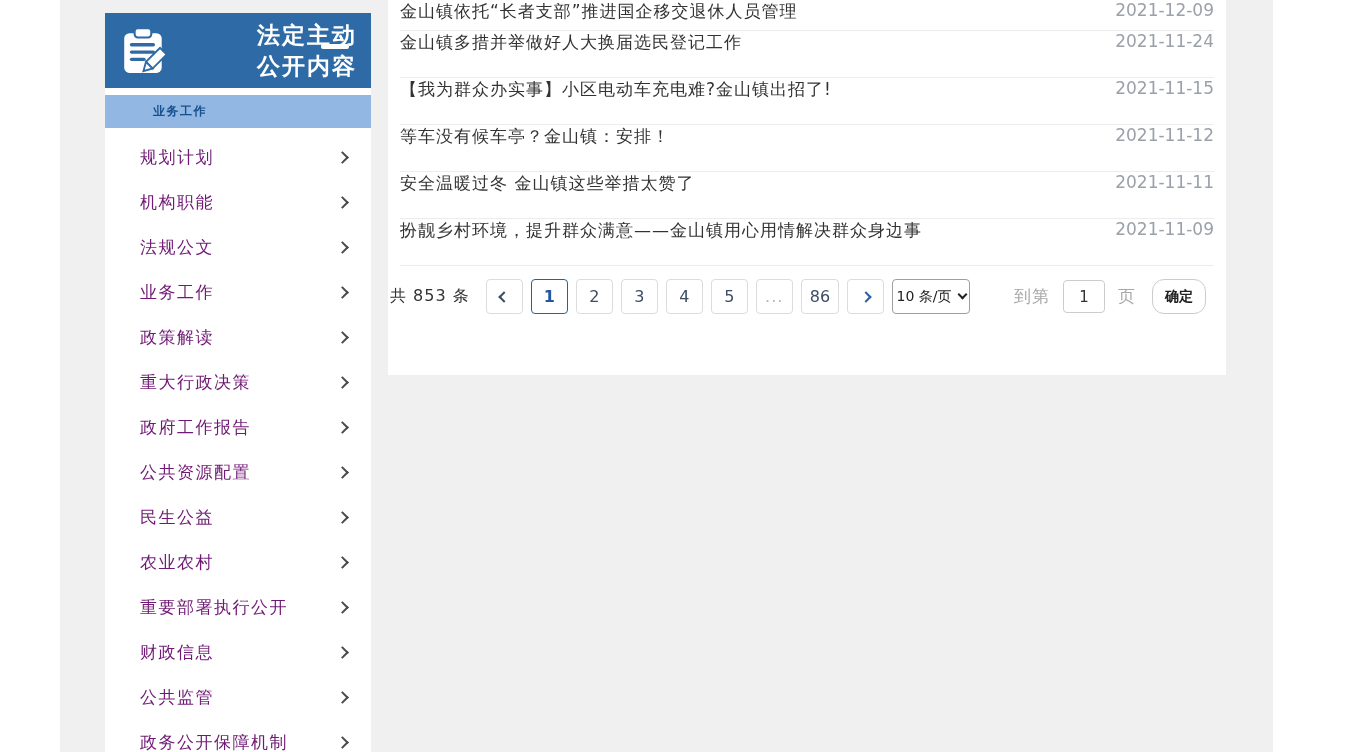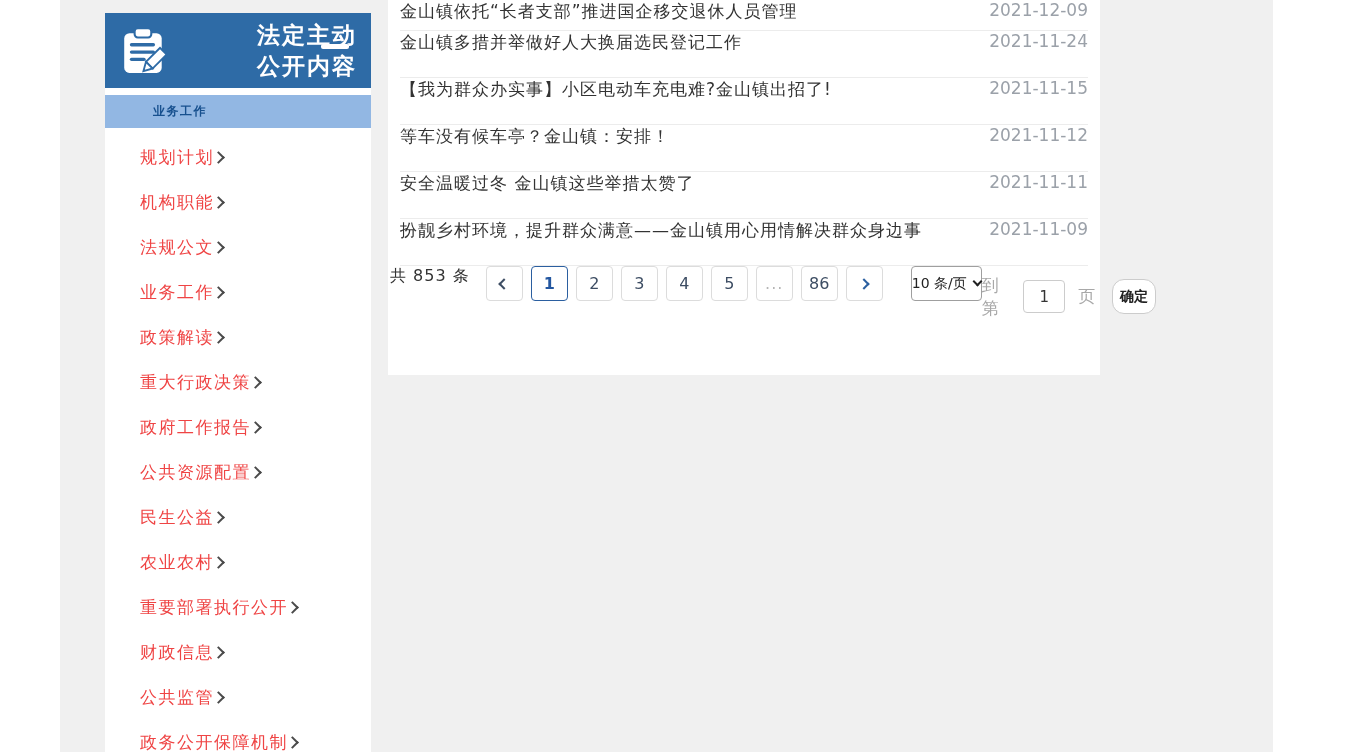--- a/index.html
+++ b/index.html
@@ -28,62 +28,62 @@
     background:#ffffff; border-radius:2px; cursor:pointer;
   }
   .active-item {
     margin-top:7px; height:33px; background:#92b7e3;
     display:flex; align-items:center; padding-left:48px;
     font-size:12px; font-weight:bold; color:#17508e; letter-spacing:1.5px;
     cursor:pointer;
   }
   .menu { padding-top:7px; }
   .menu-item {
-    height:45px; display:flex; align-items:center; 
-    padding:0 24px 0 35px; font-size:17px; color:#ef4444; letter-spacing:1.5px;
+    height:45px; display:flex; align-items:center; justify-content:space-between;
+    padding:0 24px 0 35px; font-size:17px; color:#701a75; letter-spacing:1.5px;
     cursor:pointer; background:#ffffff;
   }
   .chev-right {
     width:9px; height:9px; border-top:2px solid #4a4a4a; border-right:2px solid #4a4a4a;
     transform:rotate(45deg); flex:0 0 auto;
   }
 
   
-  .main { position:absolute; left:388px; top:0; width:712px; height:375px; background:#ffffff; }
+  .main { position:absolute; left:388px; top:0; width:838px; height:375px; background:#ffffff; }
   .news-list { padding:0 12px; }
   .news-row {
     height:47px; display:flex; justify-content:space-between;
     border-bottom:1px solid #ececec; cursor:pointer;
   }
   .news-row.first { height:31px; align-items:flex-start; }
   .news-title { font-size:17px; color:#333333; letter-spacing:1px; white-space:nowrap; }
   .news-date { font-size:17px; color:#9ba1a9; white-space:nowrap; }
 
   
   .pagination {
-    height:61px; display:flex; 
+    height:61px; display:flex; align-items:center;
     padding:0 20px 0 2px; font-size:16px; color:#333333;
   }
   .pag-total { margin-right:16px; letter-spacing:1px; white-space:nowrap; }
   .pag-btn {
     min-width:37px; height:35px; padding:0 8px;
     border:1px solid #dcdcdc; border-radius:4px; background:#ffffff;
     display:flex; align-items:center; justify-content:center;
     margin-right:8px; font-size:16px; color:#3d4d63; cursor:pointer;
   }
   .pag-btn.active { border:1px solid #2b5fa0; color:#2457a0; font-weight:bold; }
   .pag-btn.dots { color:#b5b5b5; letter-spacing:1px; }
   .chev-left-s, .chev-right-s {
     width:8px; height:8px; border-top:2px solid #3d4d63; border-right:2px solid #3d4d63;
     display:inline-block;
   }
   .chev-left-s  { transform:rotate(-135deg); }
   .chev-right-s { transform:rotate(45deg); border-color:#2b5fa0; }
   .page-size-select {
-    width:78px; height:35px; margin-left:20px;
+    width:78px; height:35px; margin-left:0;
     border:1px solid #9f9f9f; border-radius:4px; background:#ffffff;
     display:flex; align-items:center; justify-content:center; gap:7px;
     font-size:14px; color:#222222; cursor:pointer; white-space:nowrap;
   }
   .chev-down-s {
     width:7px; height:7px; border-top:2px solid #222; border-right:2px solid #222;
     transform:rotate(135deg); margin-top:-4px;
   }
   .goto-group { margin-left:auto; display:flex; align-items:center; }
   .goto-label { color:#a8a8a8; font-size:17px; letter-spacing:1px; }

